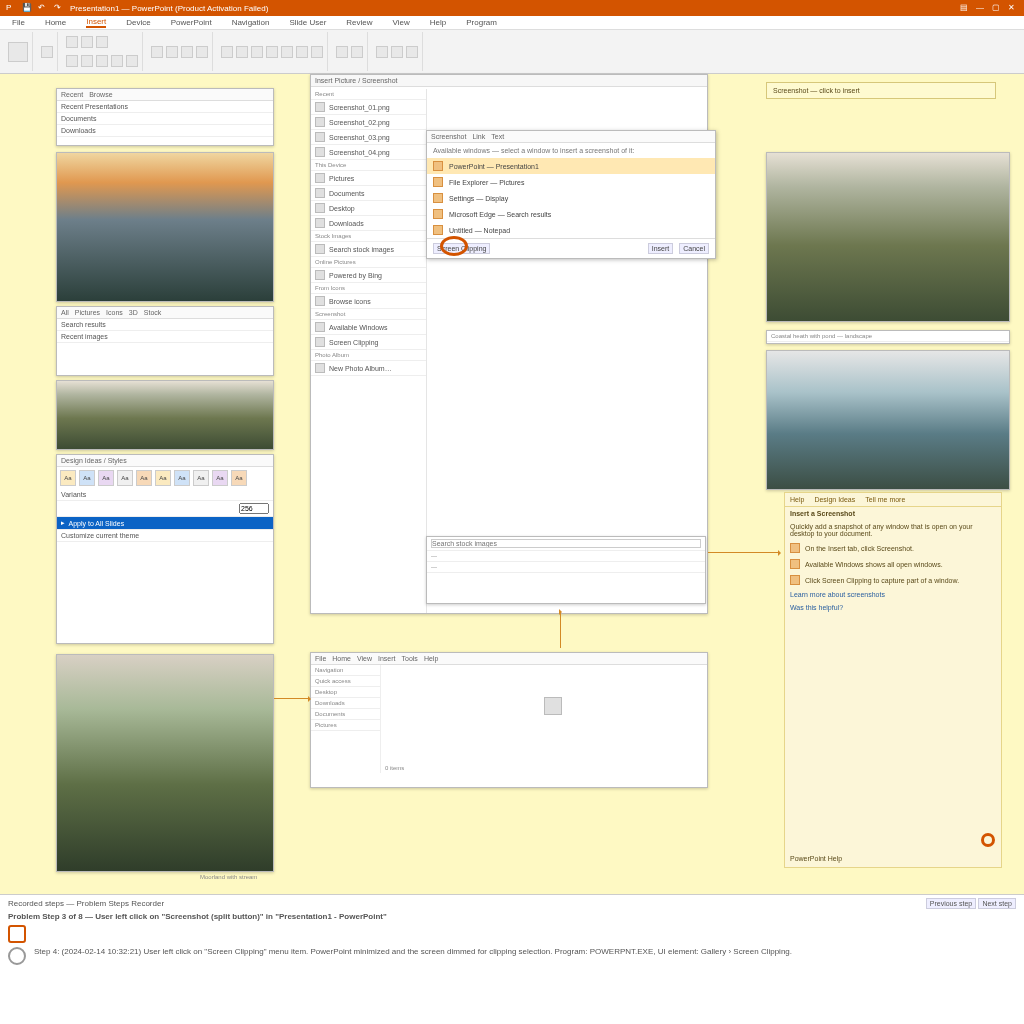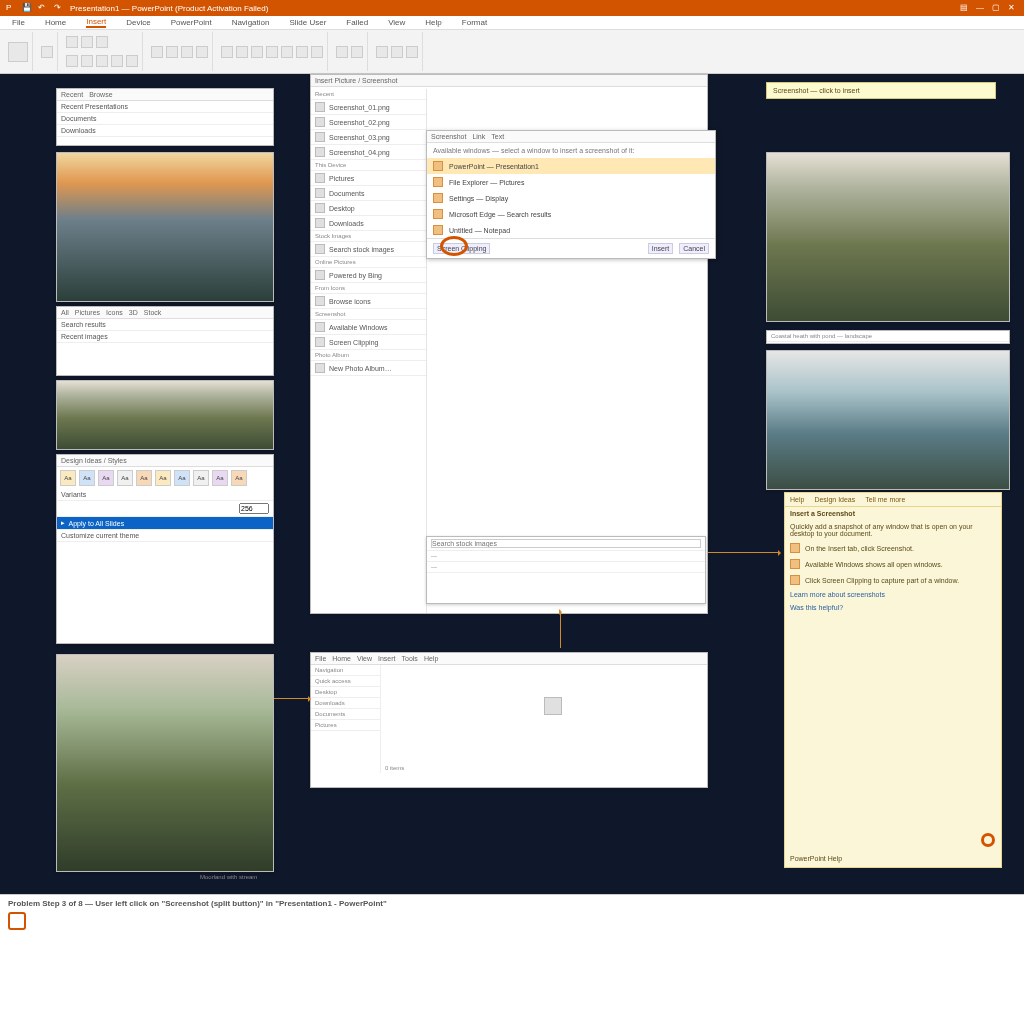--- a/index.html
+++ b/index.html
@@ -8,21 +8,21 @@
   .titlebar .left, .titlebar .right { display: flex; gap: 6px; padding: 0 6px; }
   .titlebar .center { flex: 1; }
   .titlebar .wbtn { width: 10px; height: 10px; color: #fff; }
   .ribbon-tabs { height: 14px; background: #fff; display: flex; gap: 20px; padding: 0 12px; align-items: center; font-size: 8px; color: #555; border-bottom: 1px solid #ddd; }
   .ribbon-tabs .tab.active { color: #d35400; border-bottom: 2px solid #d35400; }
   .ribbon-body { height: 44px; background: #f3f3f3; border-bottom: 1px solid #ccc; display: flex; gap: 4px; padding: 2px 4px; }
   .rgroup { border-right: 1px solid #ddd; padding: 0 4px; display: flex; flex-direction: column; justify-content: space-around; }
   .rrow { display: flex; gap: 3px; }
   .ricon { width: 12px; height: 12px; background: #e8e8e8; border: 1px solid #ccc; }
   .ricon.lg { width: 20px; height: 20px; }
-  .canvas { position: relative; width: 1024px; height: 820px; background: #0f172a; }
+  .canvas { position: relative; width: 1024px; height: 820px; background: #fef9c3; }
   .panel { position: absolute; background: #fff; border: 1px solid #bbb; box-shadow: 0 1px 3px rgba(0,0,0,.2); font-size: 7px; }
   .phdr { background: #fafafa; border-bottom: 1px solid #ddd; padding: 2px 4px; display: flex; gap: 6px; font-size: 7px; color: #666; }
   .prow { padding: 2px 4px; border-bottom: 1px solid #eee; color: #555; font-size: 7px; display: flex; align-items: center; gap: 4px; }
   .pbtn { background: #eef; border: 1px solid #ccd; padding: 1px 3px; font-size: 7px; }
   .selrow { background: #0b63c5; color: #fff; }
   .mini-icon { width: 10px; height: 10px; background: #e0e0e0; border: 1px solid #bbb; flex-shrink: 0; }
   .mini-icon.o { background: #f0c080; border-color: #d89040; }
   .menusub { position: absolute; background: #fff; border: 1px solid #bbb; box-shadow: 1px 1px 4px rgba(0,0,0,.25); }
   .menusub .mitem { padding: 3px 8px 3px 6px; display: flex; align-items: center; gap: 6px; font-size: 7px; color: #444; }
   .menusub .mitem.hi { background: #ffe8b3; }
@@ -72,24 +72,24 @@
 </div>
 
 <div class="ribbon-tabs">
   <span class="tab">File</span>
   <span class="tab">Home</span>
   <span class="tab active">Insert</span>
   <span class="tab">Device</span>
   <span class="tab">PowerPoint</span>
   <span class="tab">Navigation</span>
   <span class="tab">Slide User</span>
-  <span class="tab">Failed</span>
+  <span class="tab">Review</span>
   <span class="tab">View</span>
   <span class="tab">Help</span>
-  <span class="tab">Format</span>
+  <span class="tab">Program</span>
 </div>
 
 <div class="ribbon-body">
   <div class="rgroup">
       <div class="ricon lg"></div>
     </div>
   <div class="rgroup">
       <div class="rrow">
         <div class="ricon"></div>
       </div>
@@ -384,17 +384,28 @@
     <div class="zoom-handle" style="right:6px; bottom:20px;"></div>
   </div>
 
   <div class="arrow" style="left:274px; top:624px; width:36px;"></div>
   <div class="arrow" style="left:708px; top:478px; width:72px;"></div>
   <div class="arrow" style="left:560px; top:538px; width:0; height:36px; border-top:none; border-left:1px solid #d38a25;"></div>
 
 </div>
 
 <div class="lower">
+  <div class="lmeta">
+    <span>Recorded steps — Problem Steps Recorder</span>
+    <span>
+      <span class="pbtn">Previous step</span>
+      <span class="pbtn">Next step</span>
+    </span>
+  </div>
   <div style="font-weight:bold; margin-bottom:4px;">Problem Step 3 of 8 — User left click on "Screenshot (split button)" in "Presentation1 - PowerPoint"</div>
   <div class="step">
     <div class="sicon"></div>
   </div>
+  <div class="step">
+    <div class="sicon r"></div>
+    <div>Step 4: (2024-02-14 10:32:21) User left click on "Screen Clipping" menu item. PowerPoint minimized and the screen dimmed for clipping selection. Program: POWERPNT.EXE, UI element: Gallery › Screen Clipping.</div>
+  </div>
 </div>
 
 </body></html>

